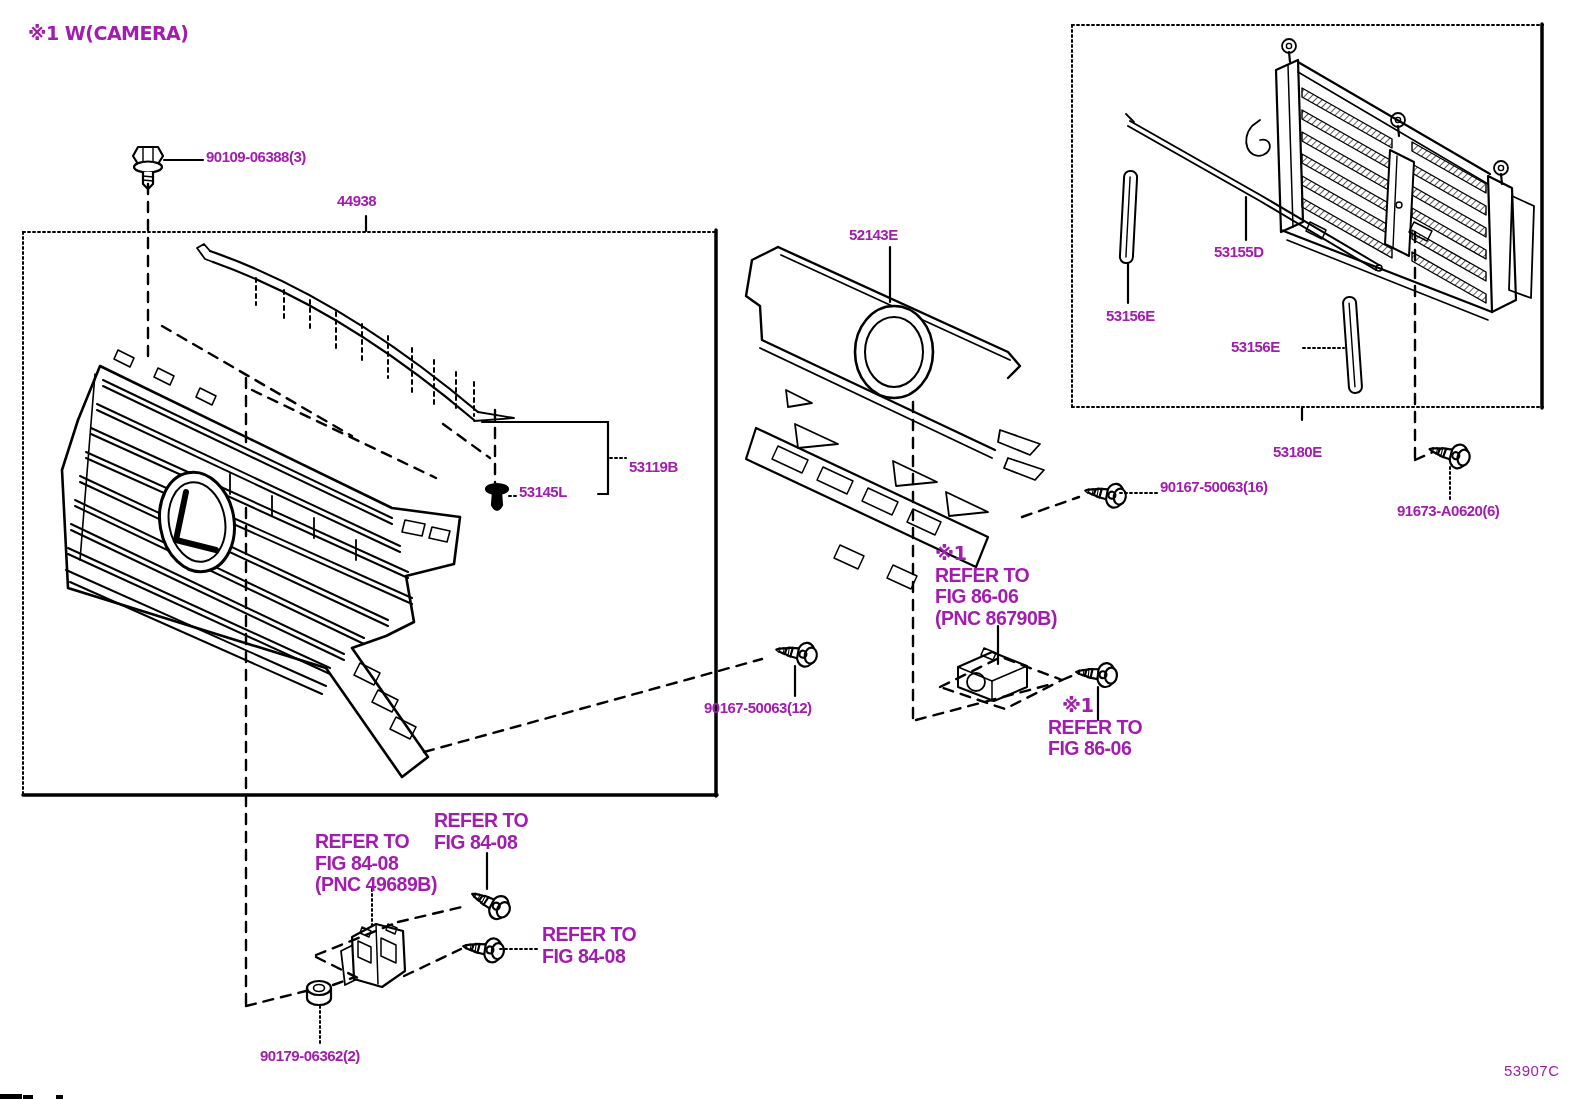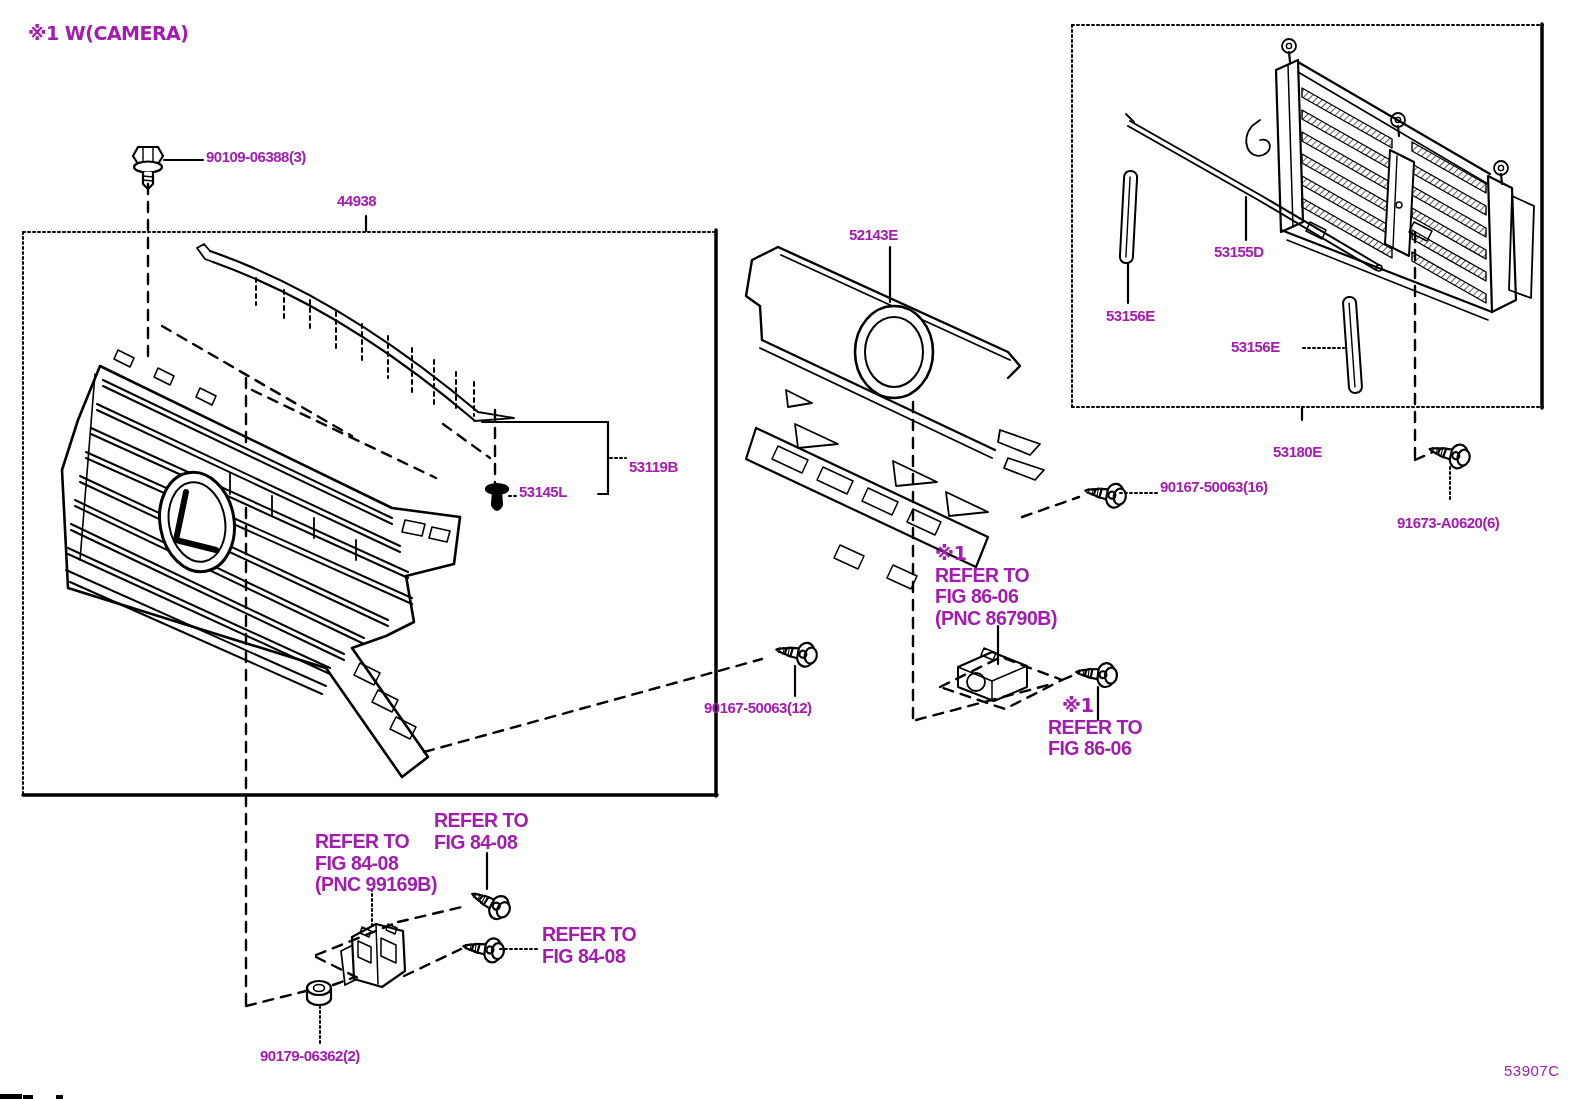--- a/index.html
+++ b/index.html
@@ -330,41 +330,41 @@
 <div class="lbl" style="left:206px;top:146px;">90109-06388(3)</div>
 <div class="lbl" style="left:337px;top:190px;">44938</div>
 <div class="lbl" style="left:629px;top:424px;margin-top:32px;">53119B</div>
 <div class="lbl" style="left:519px;top:481px;">53145L</div>
 <div class="lbl" style="left:849px;top:224px;">52143E</div>
 <div class="lbl" style="left:1214px;top:241px;">53155D</div>
 <div class="lbl" style="left:1106px;top:305px;">53156E</div>
 <div class="lbl" style="left:1231px;top:336px;">53156E</div>
 <div class="lbl" style="left:1273px;top:421px;margin-top:20px;">53180E</div>
 <div class="lbl" style="left:1160px;top:476px;">90167-50063(16)</div>
-<div class="lbl" style="left:1397px;top:512px;">91673-A0620(6)</div>
+<div class="lbl" style="left:1397px;top:500px;">91673-A0620(6)</div>
 <div class="lbl" style="left:704px;top:697px;">90167-50063(12)</div>
 <div class="lbl" style="left:260px;top:1045px;">90179-06362(2)</div>
 
 <div class="ref" style="left:935px;top:543px;">
   <div class="mark">※1</div>
   <div>REFER TO</div>
   <div>FIG 86-06</div>
   <div>(PNC 86790B)</div>
 </div>
 
 <div class="ref" style="left:1048px;top:695px;">
   <div class="mark" style="margin-left:14px;">※1</div>
   <div>REFER TO</div>
   <div>FIG 86-06</div>
 </div>
 
 <div class="ref" style="left:315px;top:831px;">
   <div>REFER TO</div>
   <div>FIG 84-08</div>
-  <div>(PNC 99169B)</div>
+  <div>(PNC 49689B)</div>
 </div>
 
 <div class="ref" style="left:434px;top:810px;">
   <div>REFER TO</div>
   <div>FIG 84-08</div>
 </div>
 
 <div class="ref" style="left:542px;top:924px;">
   <div>REFER TO</div>
   <div>FIG 84-08</div>

